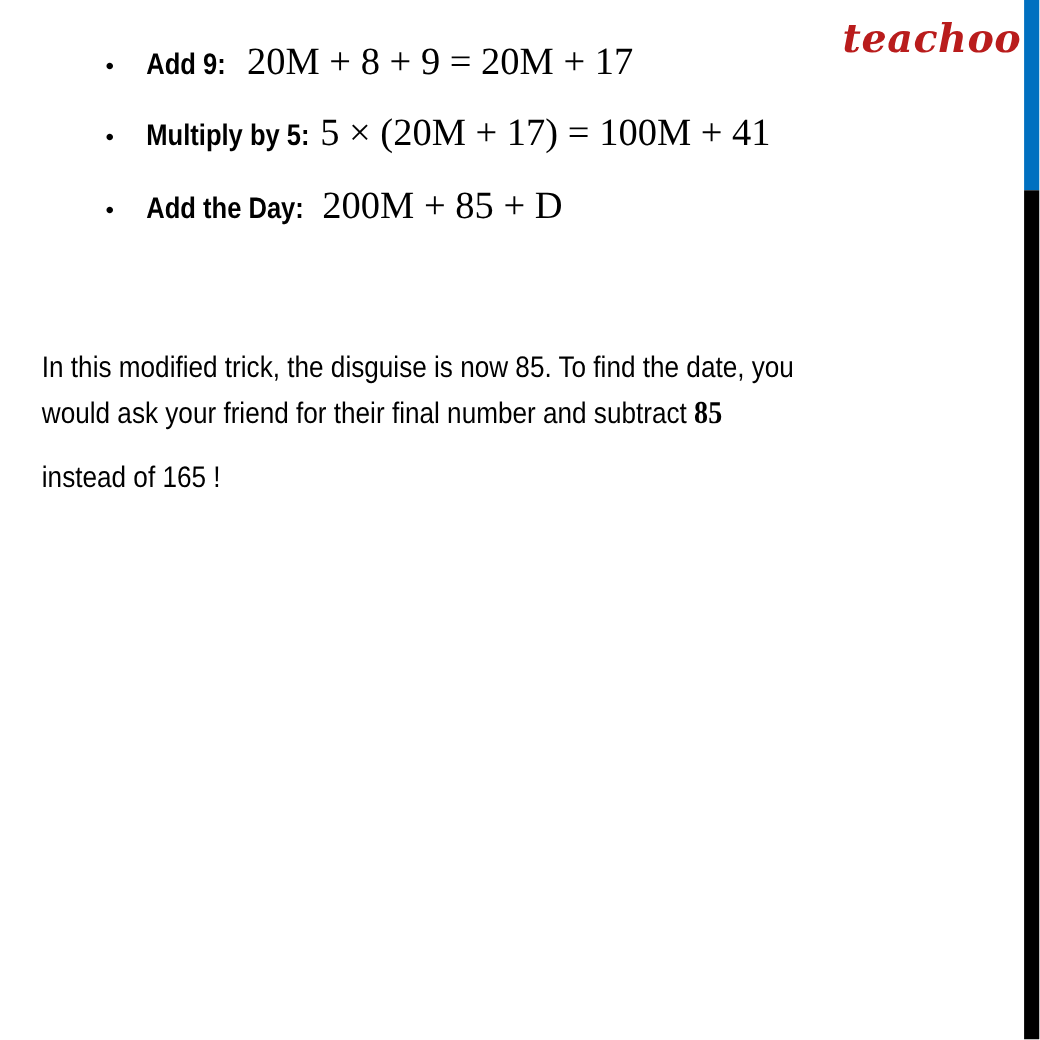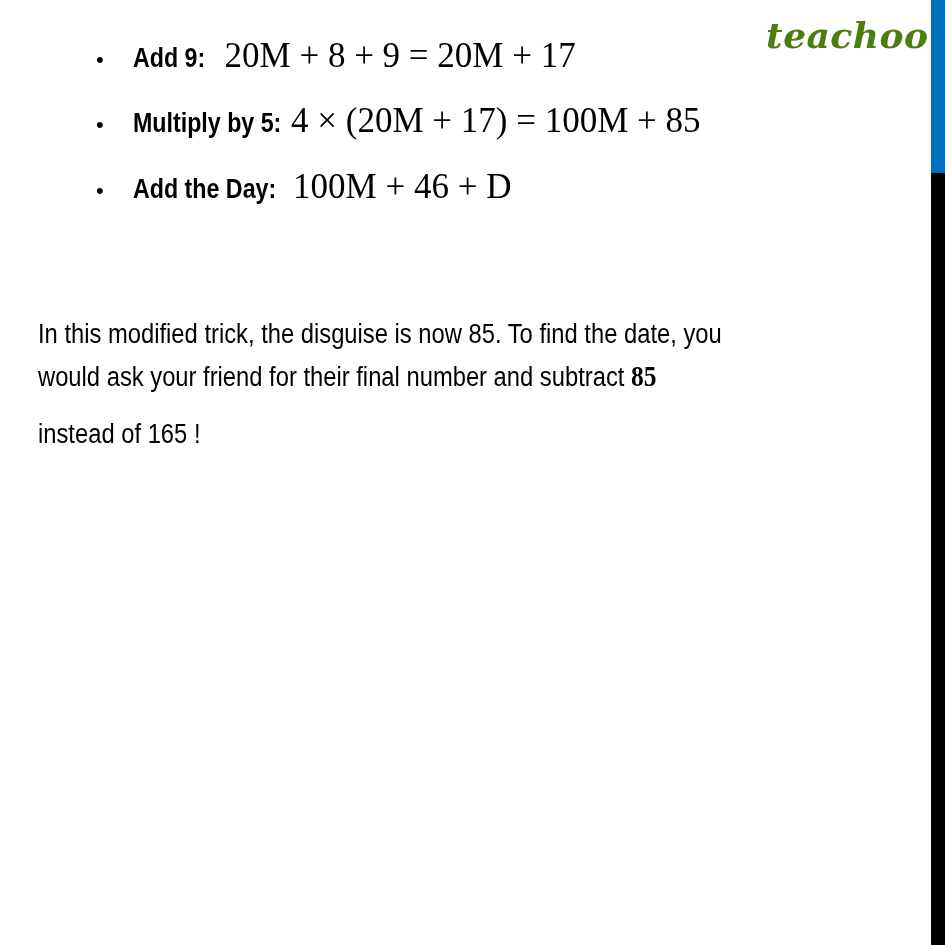--- a/index.html
+++ b/index.html
@@ -4,21 +4,21 @@
   <style>
     html, body { margin: 0; padding: 0; }
     body {
       width: 945px; height: 945px; position: relative; overflow: hidden;
       background: #ffffff; color: #000;
       font-family: "Liberation Sans", sans-serif;
     }
     .logo {
       position: absolute; left: 766px; top: 14px;
       font-family: "DejaVu Serif", serif; font-style: italic; font-weight: bold;
-      font-size: 36px; letter-spacing: 0.5px; color: #4d7c0f;
+      font-size: 36px; letter-spacing: 0.5px; color: #b91c1c;
     }
     .sidebar-blue {
       position: absolute; left: 931px; top: 0; width: 14px; height: 173px;
       background: #0070c0;
     }
     .sidebar-black {
       position: absolute; left: 931px; top: 173px; width: 14px; height: 772px;
       background: #000;
     }
     .bullets { position: absolute; left: 0; top: 0; }
@@ -56,25 +56,25 @@
 <div class="sidebar-blue"></div>
 <div class="sidebar-black"></div>
 
 <div class="bullets">
   <div class="bullet-row" style="top:39px;">
     <span class="bullet-dot">•</span><span class="bullet-label">Add 9:</span>
     <span class="math">20M + 8 + 9 = 20M + 17</span>
   </div>
   <div class="bullet-row" style="top:104px;">
     <span class="bullet-dot">•</span><span class="bullet-label">Multiply by 5:</span>
-    <span class="math" style="margin-left:-22px;">4 × (20M + 17) = 100M + 85</span>
+    <span class="math" style="margin-left:-22px;">5 × (20M + 17) = 100M + 41</span>
   </div>
   <div class="bullet-row" style="top:170px;">
     <span class="bullet-dot">•</span><span class="bullet-label">Add the Day:</span>
-    <span class="math" style="margin-left:-14px;">100M + 46 + D</span>
+    <span class="math" style="margin-left:-14px;">200M + 85 + D</span>
   </div>
 </div>
 
 <div class="para" style="top:301px;margin-top:16px;">
   <span class="txt">In this modified trick, the disguise is now 85. To find the date, you</span>
 </div>
 <div class="para" style="top:359px;">
   <span class="txt"><span>would ask your friend for their final number and subtract</span> <span class="bold-math">85</span></span>
 </div>
 <div class="para" style="top:417px;">

